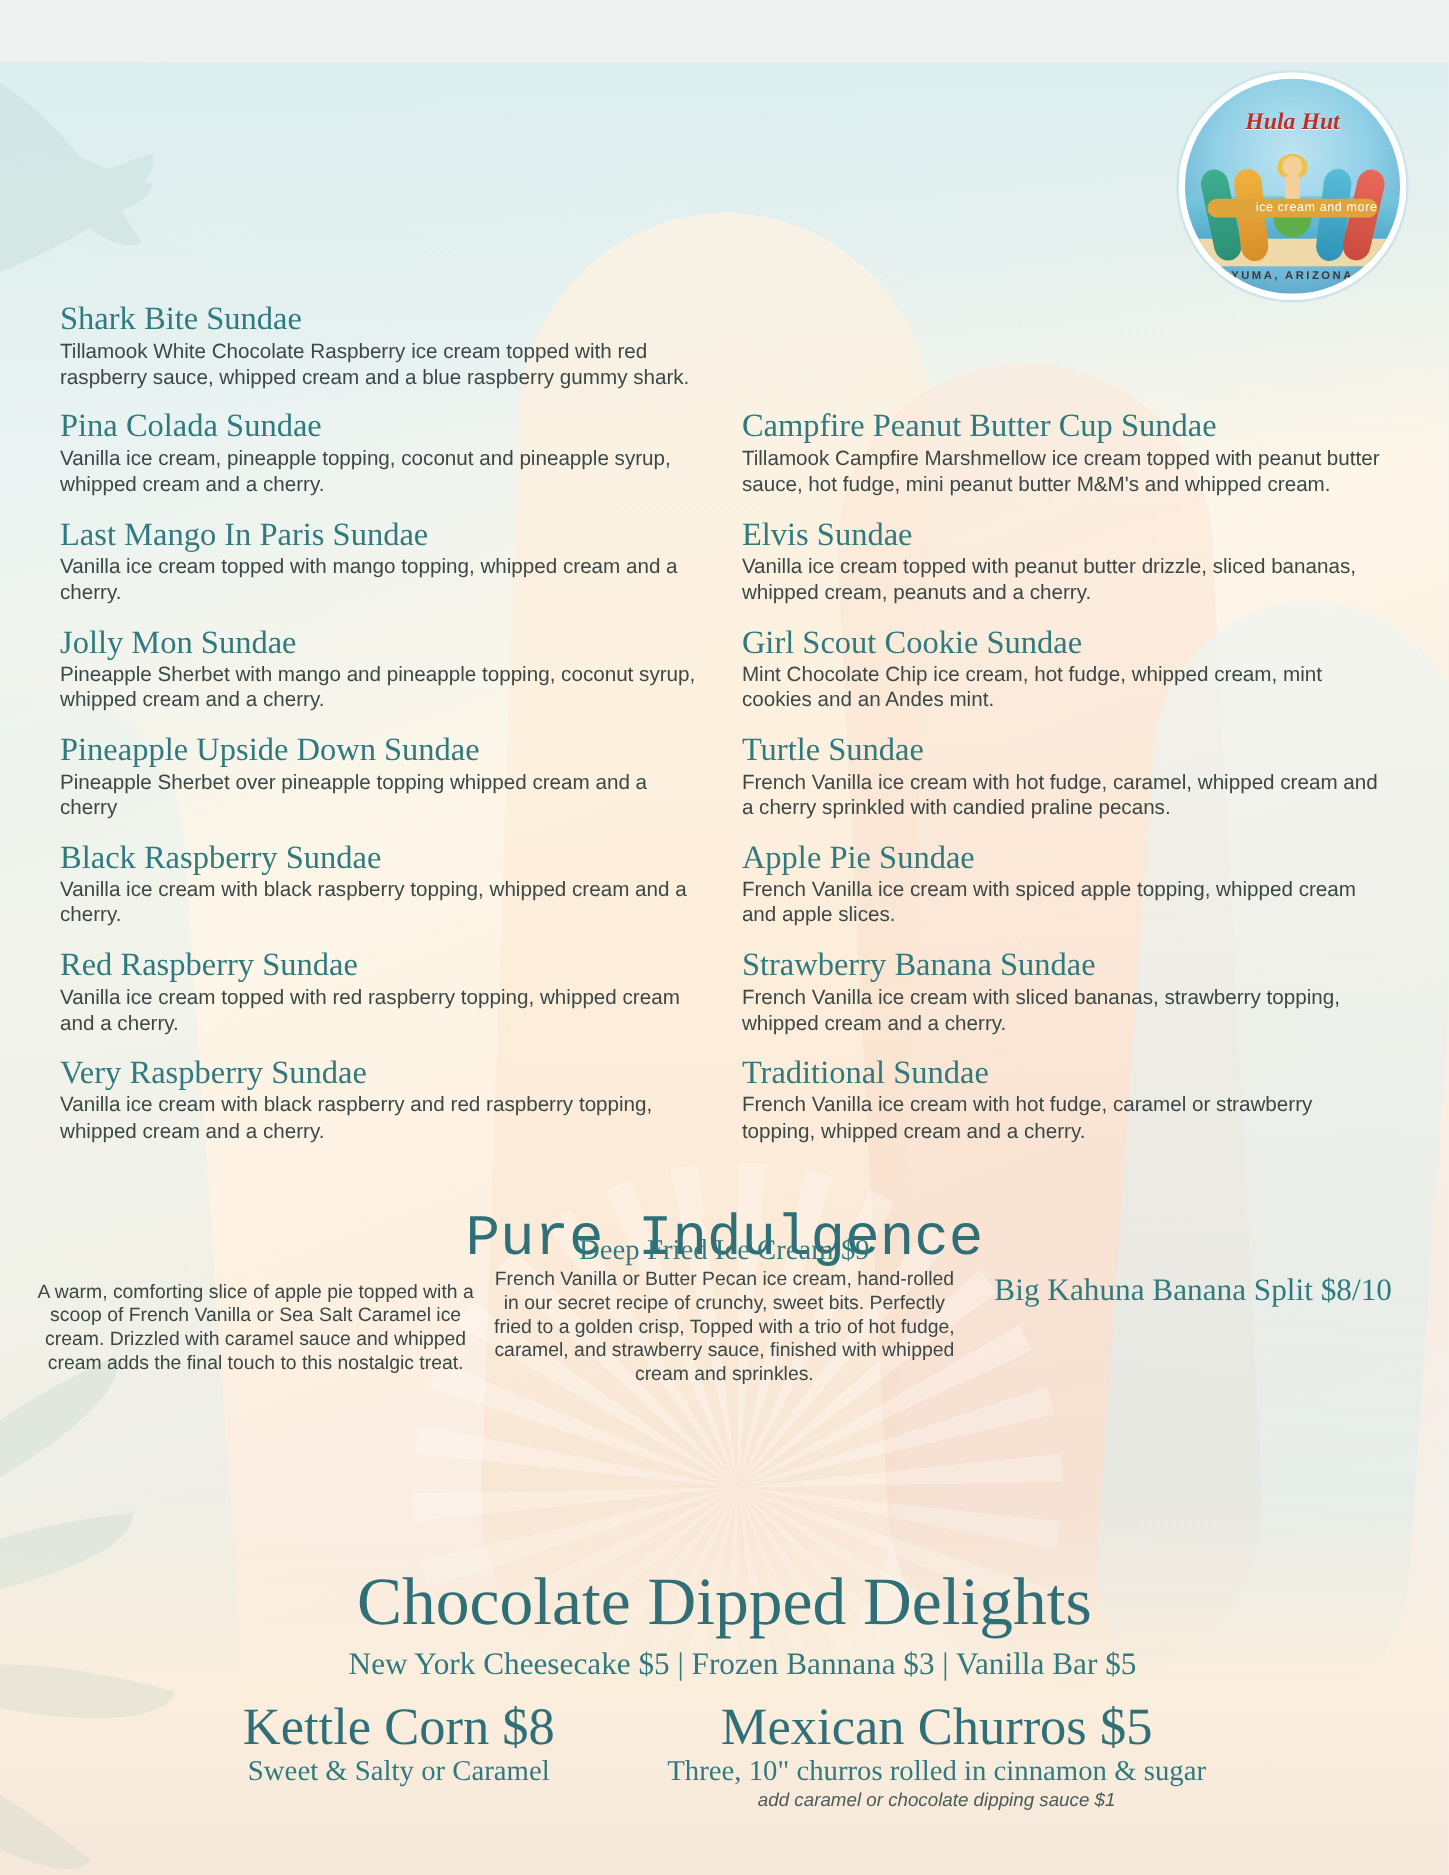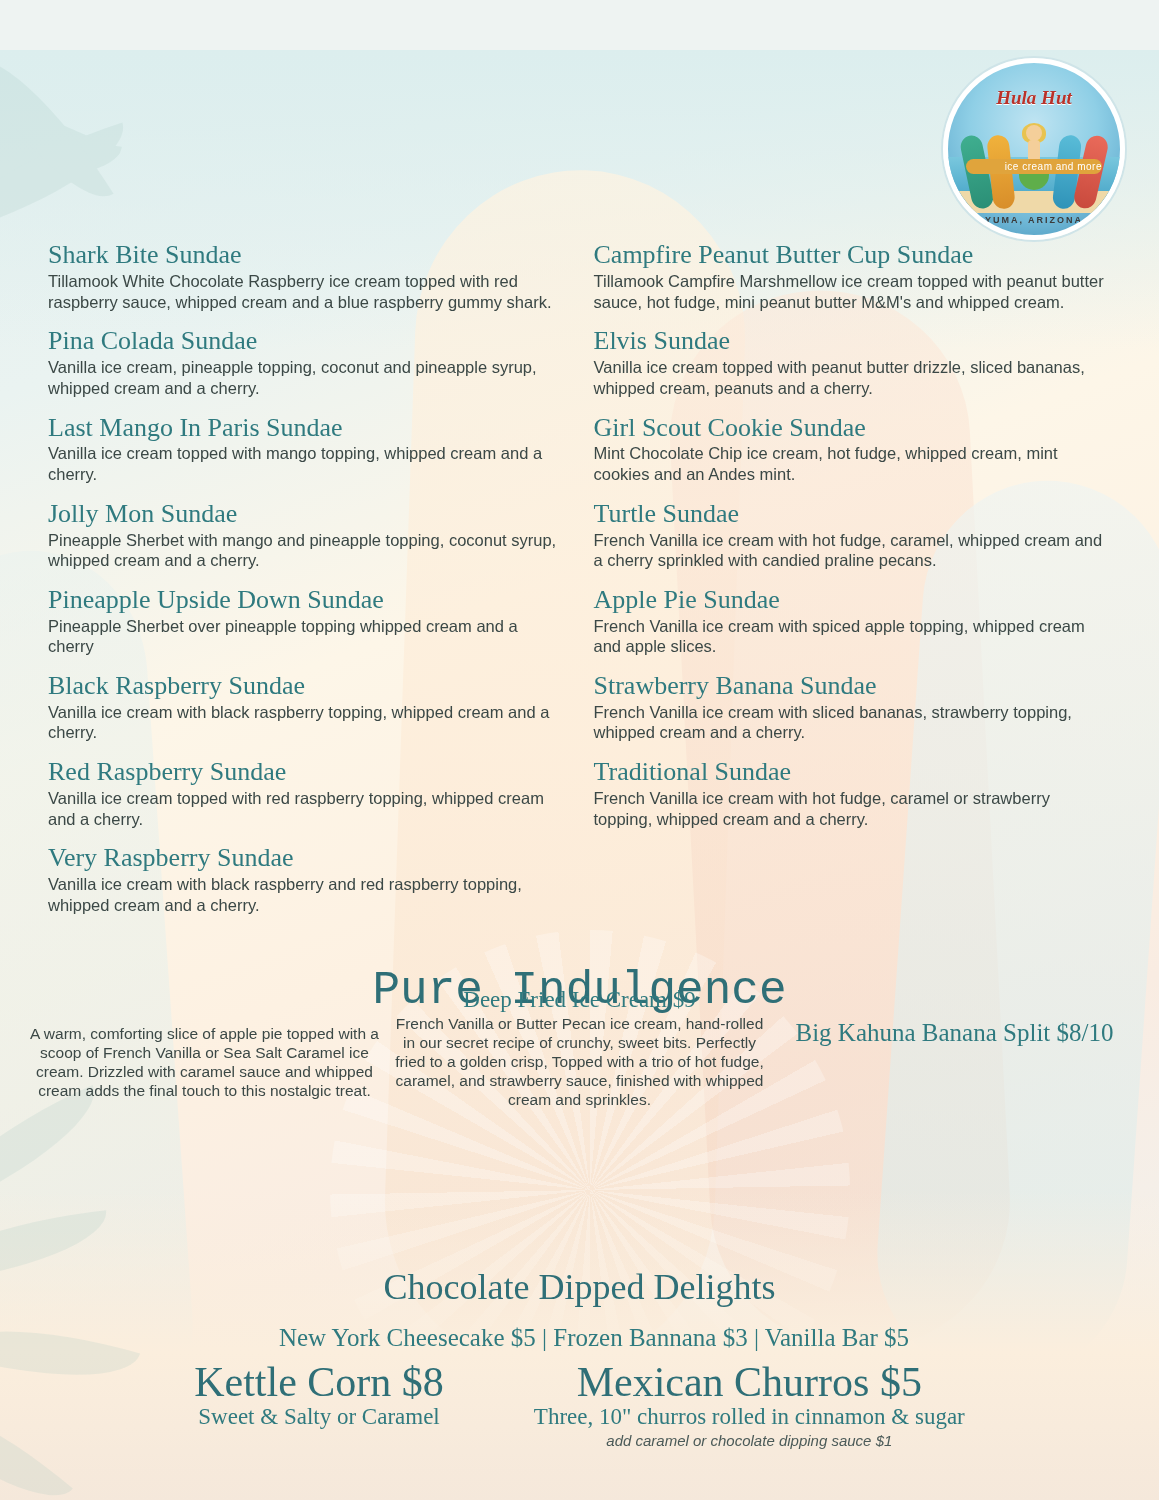--- a/index.html
+++ b/index.html
@@ -204,20 +204,21 @@
   }
 
   
   .columns {
     position: absolute;
     left: 0; top: 190px; width: 1159px;
     display: flex;
     gap: 28px;
     padding: 0 48px;
     box-sizing: border-box;
+    align-items: flex-end;
   }
   .col { width: 50%; }
   .col.right { padding-top: 0; }
 
   .item { margin-bottom: 14px; }
   .item h3 {
     margin: 0 0 1px 0;
     color: #2f7a7f;
     font-family: "Liberation Serif", serif;
     font-size: 26px;
@@ -268,24 +269,24 @@
   .pure-cell.mid h4 { font-size: 23px; }
   .pure-cell.right-cell { margin-top: -6px; }
 
   
   .dipped {
     position: absolute;
     left: 0; top: 1200px; width: 1159px;
     text-align: center;
   }
   .dipped h2 {
-    margin: 16px;
+    margin: 0;
     color: #2f6f77;
     font-family: "Liberation Serif", serif;
-    font-size: 36px;
+    font-size: 54px;
     font-weight: normal;
   }
   .dipped .line {
     margin-top: 6px;
     color: #2f7a7f;
     font-family: "Liberation Serif", serif;
     font-size: 25px;
     padding-left: 29px;
   }
 

